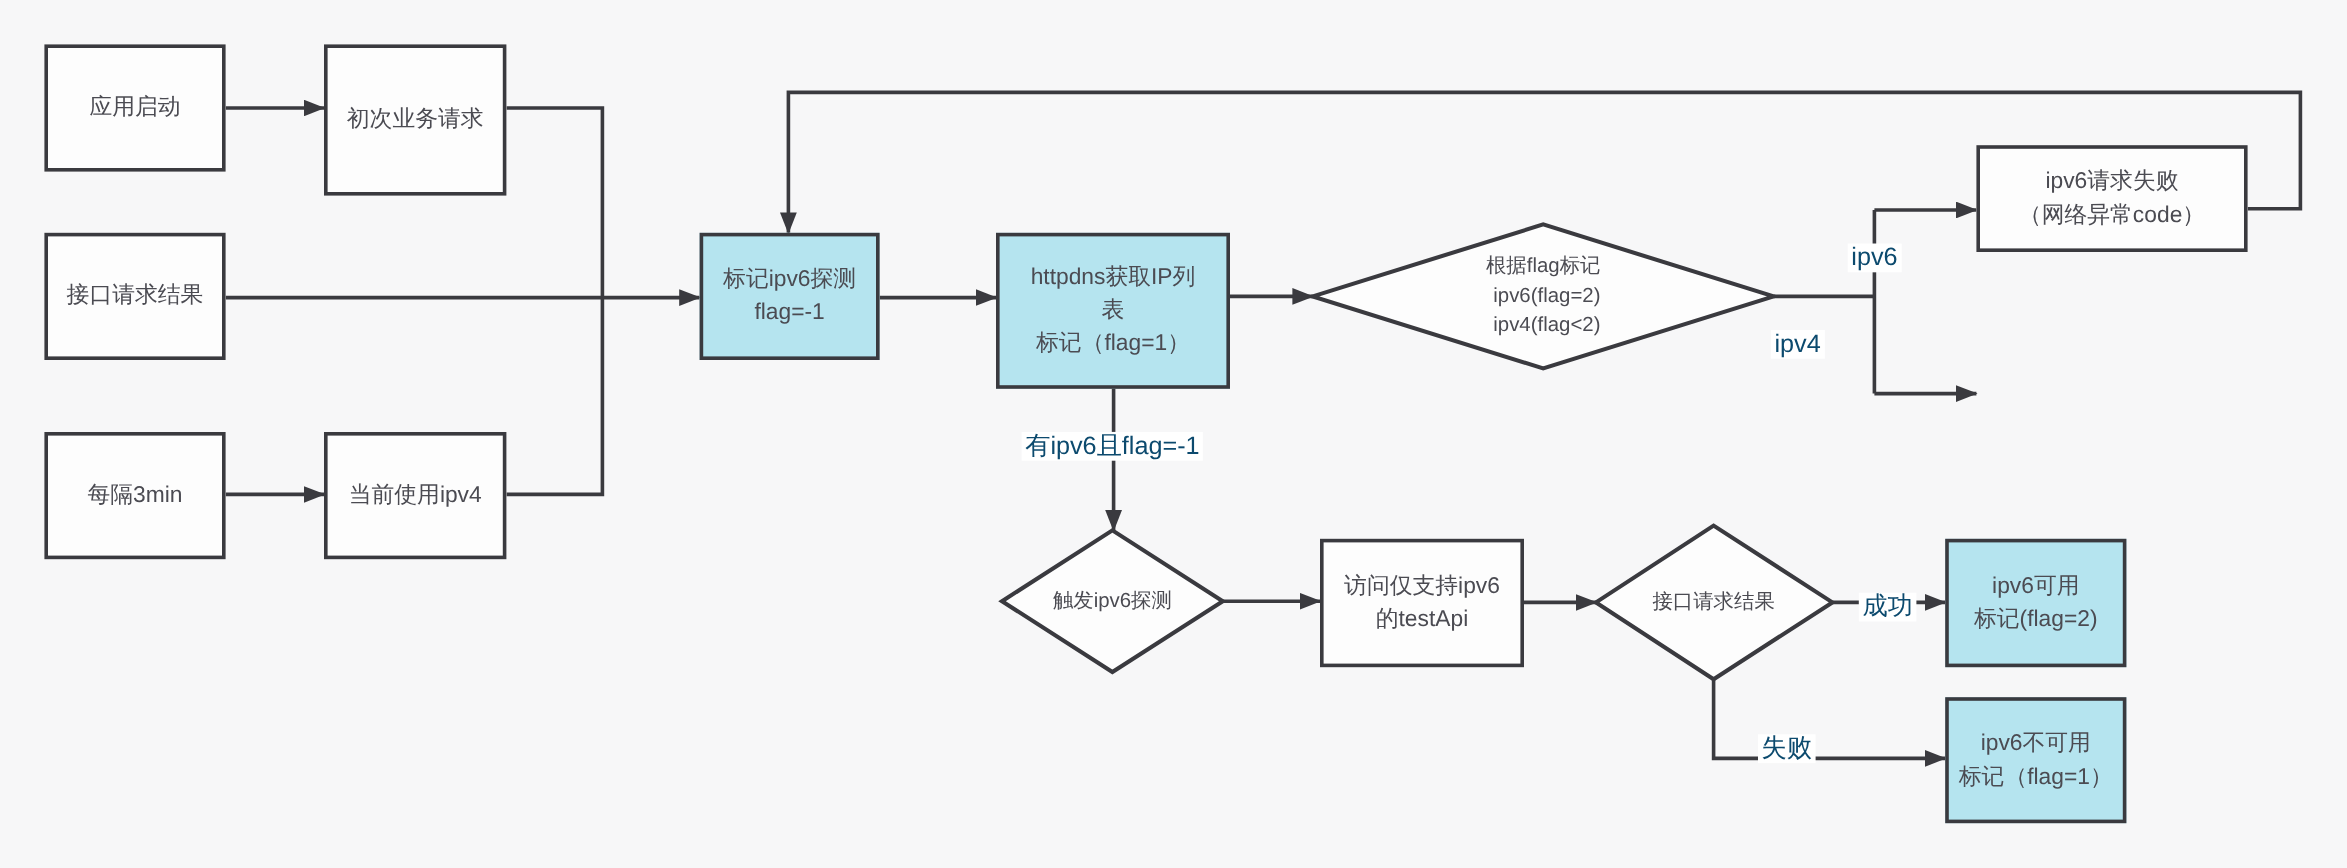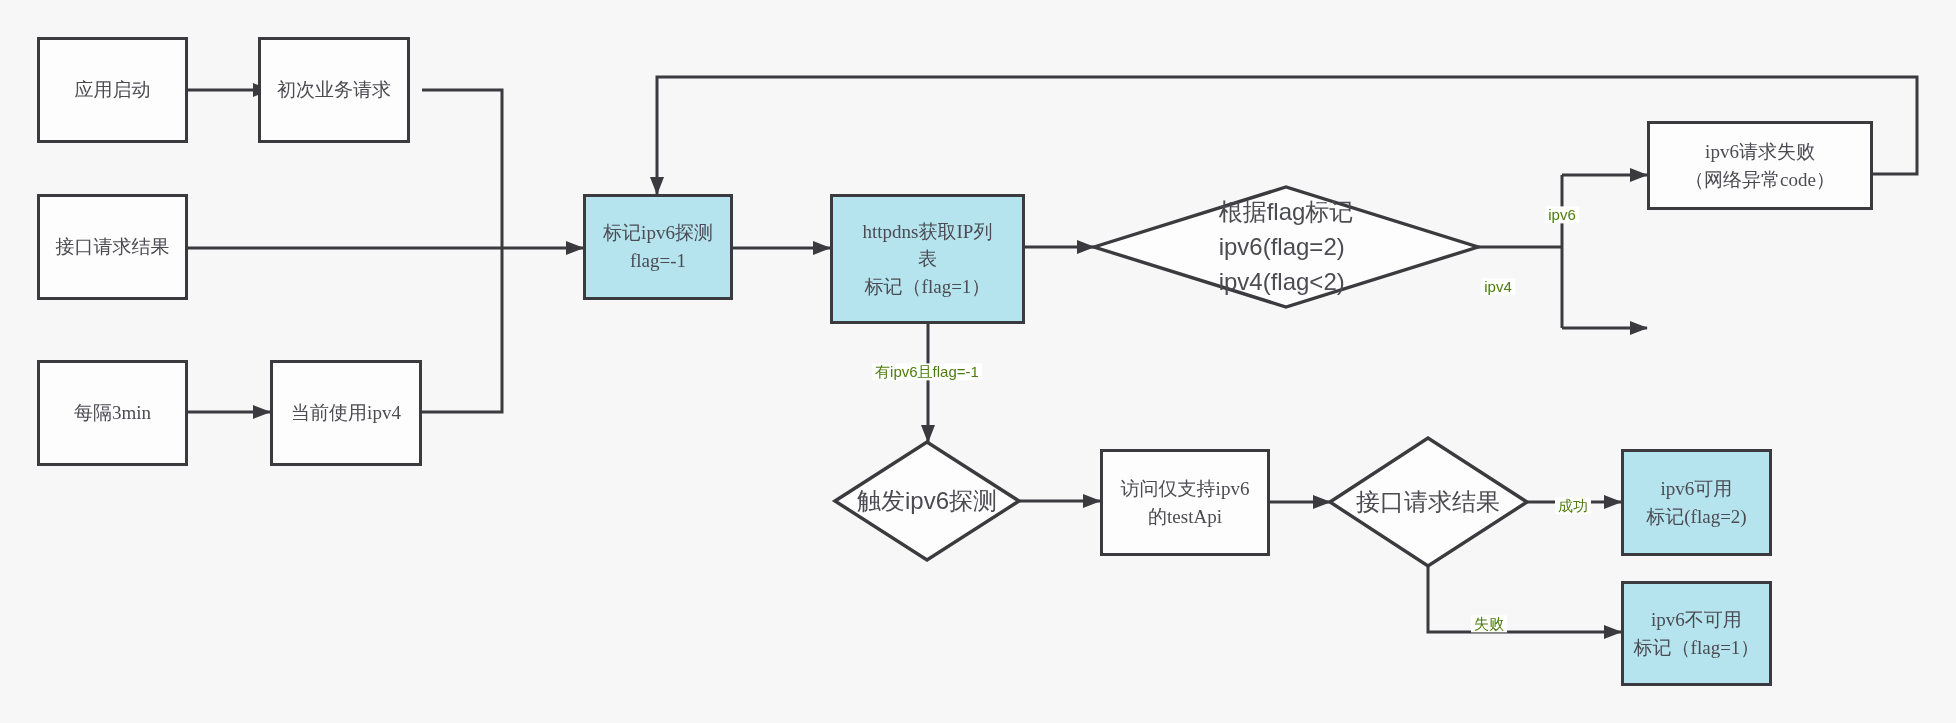--- a/index.html
+++ b/index.html
@@ -37,41 +37,40 @@
     border: 3px solid #3a3a3f;
     color: #4b4b52;
     font-size: 19px;
     line-height: 1.45;
     display: flex;
     align-items: center;
     justify-content: center;
     text-align: center;
     white-space: pre-line;
     padding: 0 6px;
-    font-family: Liberation Serif, serif;
   }
   .node.cyan {
     background: #b5e4ef;
   }
   .diamond-label {
     position: absolute;
     transform: translate(-50%, -50%);
     color: #4b4b52;
-    font-size: 24px;
+    font-size: 17px;
     line-height: 1.45;
-    text-align: left;
+    text-align: right;
     white-space: pre-line;
     pointer-events: none;
   }
   .edge-label {
     position: absolute;
     transform: translate(-50%, -50%);
     background: #ffffff;
-    color: #4d7c0f;
-    font-size: 15px;
+    color: #0c4a6e;
+    font-size: 21px;
     line-height: 1.15;
     padding: 0 3px;
     text-align: center;
     white-space: nowrap;
   }
 </style>
 </head>
 <body>
 
 <div class="stage">
@@ -101,21 +100,21 @@
     <path class="conn" d="M1527 502 L1621 502" marker-end="url(#arrow)"></path>
     <path class="conn" d="M1428 566 L1428 632 L1621 632" marker-end="url(#arrow)"></path>
 
     <polygon class="diamond" points="1094,247 1286,187 1478,247 1286,307"></polygon>
     <polygon class="diamond" points="835,501 927,442 1019,501 927,560"></polygon>
     <polygon class="diamond" points="1330,502 1428,438 1527,502 1428,566"></polygon>
   </svg>
 
   <div class="node" style="left:37px;top:37px;width:151px;height:106px">应用启动</div>
 
-  <div class="node" style="left:258px;top:37px;width:152px;height:106px">初次业务请求</div>
+  <div class="node" style="left:270px;top:37px;width:152px;height:126px">初次业务请求</div>
 
   <div class="node" style="left:37px;top:194px;width:151px;height:106px">接口请求结果</div>
 
   <div class="node" style="left:37px;top:360px;width:151px;height:106px">每隔3min</div>
 
   <div class="node" style="left:270px;top:360px;width:152px;height:106px">当前使用ipv4</div>
 
   <div class="node cyan" style="left:583px;top:194px;width:150px;height:106px">标记ipv6探测
 flag=-1</div>
 

